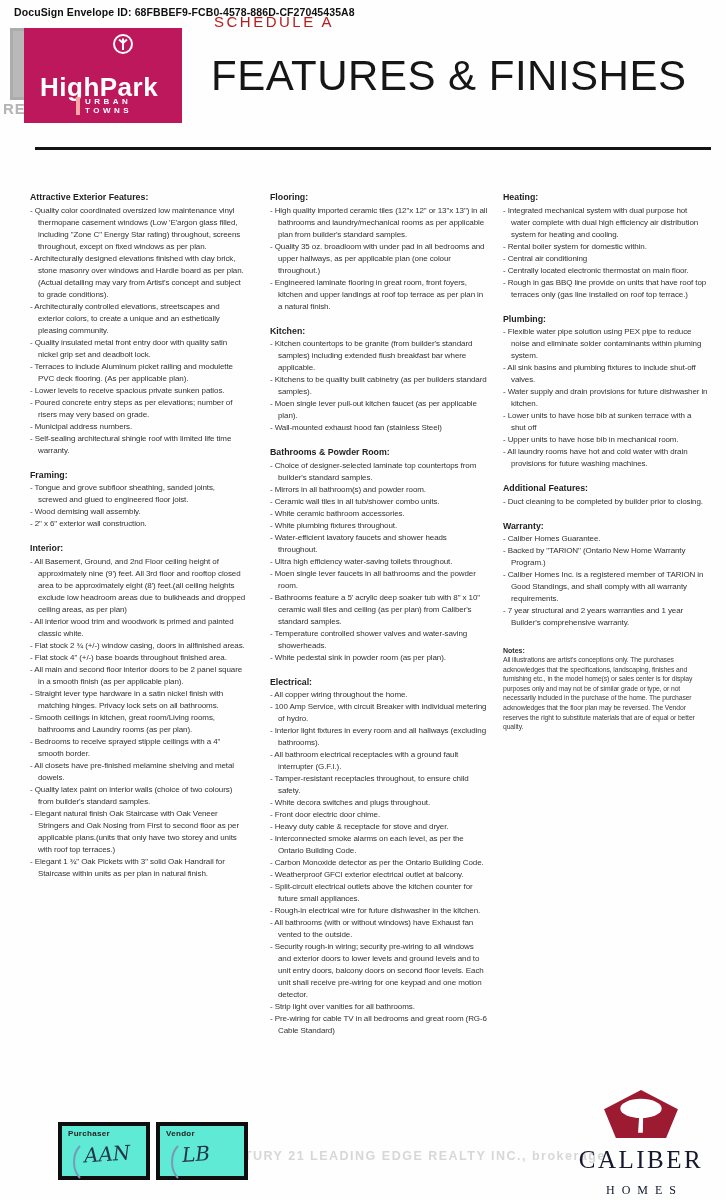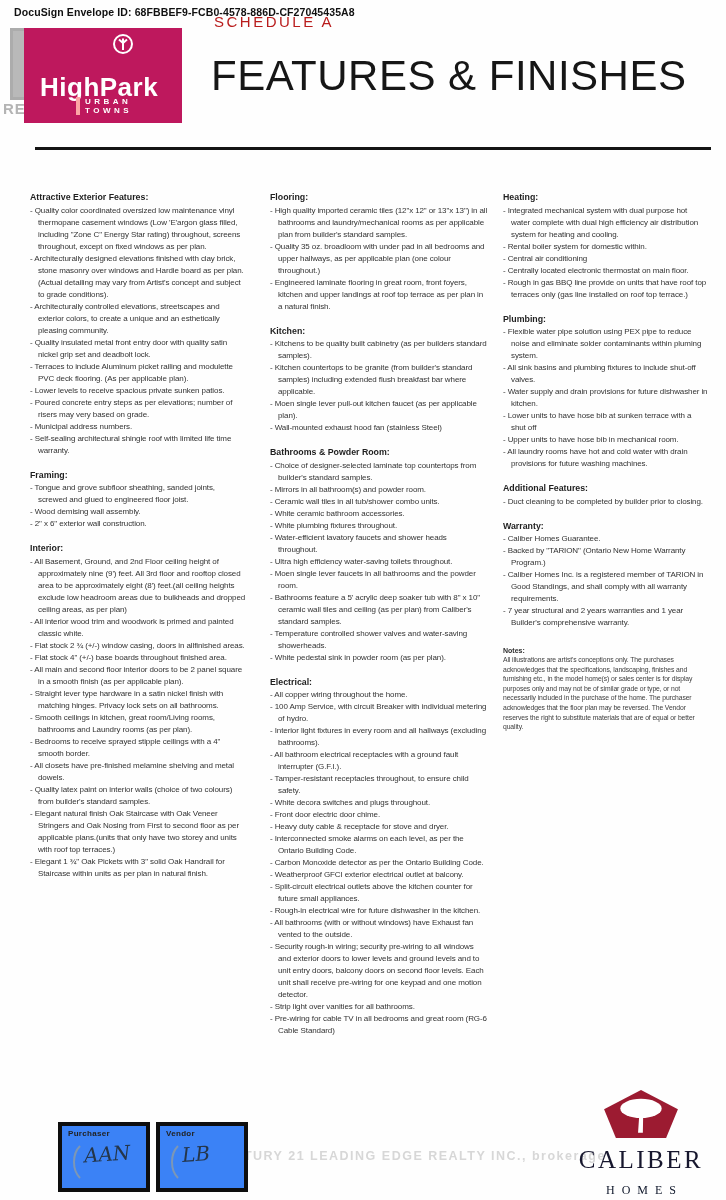--- a/index.html
+++ b/index.html
@@ -75,21 +75,21 @@
   }
   .section.small { margin-top:18px; }
   .section.small .heading { font-size:7px; color:#2e2e2e; margin-bottom:1px; }
   .section.small .item {
     font-size:6.8px; line-height:9.6px; padding-left:0; text-indent:0; color:#3c3c3c;
   }
 
   
   .initial-row { position:absolute; left:58px; top:1122px; display:flex; gap:6px; z-index:3; }
   .initial-box {
-    width:92px; height:70px; background:#3b82f6; border:4px solid #0e0e0e;
+    width:92px; height:58px; background:#5eead4; border:4px solid #0e0e0e;
     position:relative;
     padding-left:17px;
   }
   .initial-box .field-label {
     position:absolute; left:6px; top:3px;
     font-size:8px; font-weight:bold; color:#222; letter-spacing:.3px;
   }
   .initial-box .curve { position:absolute; left:8px; top:18px; }
   .initial-box .initials-text {
     position:absolute; left:22px; top:16px;
@@ -179,22 +179,22 @@
     </div>
   <div class="fcol fcol-2">
       <div class="section">
         <div class="heading">Flooring:</div>
         <div class="item">- High quality imported ceramic tiles (12"x 12" or 13"x 13") in all bathrooms and laundry/mechanical rooms as per applicable plan from builder's standard samples.</div>
         <div class="item">- Quality 35 oz. broadloom with under pad in all bedrooms and upper hallways, as per applicable plan (one colour throughout.)</div>
         <div class="item">- Engineered laminate flooring in great room, front foyers, kitchen and upper landings at roof top terrace as per plan in a natural finish.</div>
       </div>
       <div class="section">
         <div class="heading">Kitchen:</div>
+        <div class="item">- Kitchen countertops to be granite (from builder's standard samples) including extended flush breakfast bar where applicable.</div>
         <div class="item">- Kitchens to be quality built cabinetry (as per builders standard samples).</div>
-        <div class="item">- Kitchen countertops to be granite (from builder's standard samples) including extended flush breakfast bar where applicable.</div>
         <div class="item">- Moen single lever pull-out kitchen faucet (as per applicable plan).</div>
         <div class="item">- Wall-mounted exhaust hood fan (stainless Steel)</div>
       </div>
       <div class="section">
         <div class="heading">Bathrooms &amp; Powder Room:</div>
         <div class="item">- Choice of designer-selected laminate top countertops from builder's standard samples.</div>
         <div class="item">- Mirrors in all bathroom(s) and powder room.</div>
         <div class="item">- Ceramic wall tiles in all tub/shower combo units.</div>
         <div class="item">- White ceramic bathroom accessories.</div>
         <div class="item">- White plumbing fixtures throughout.</div>

